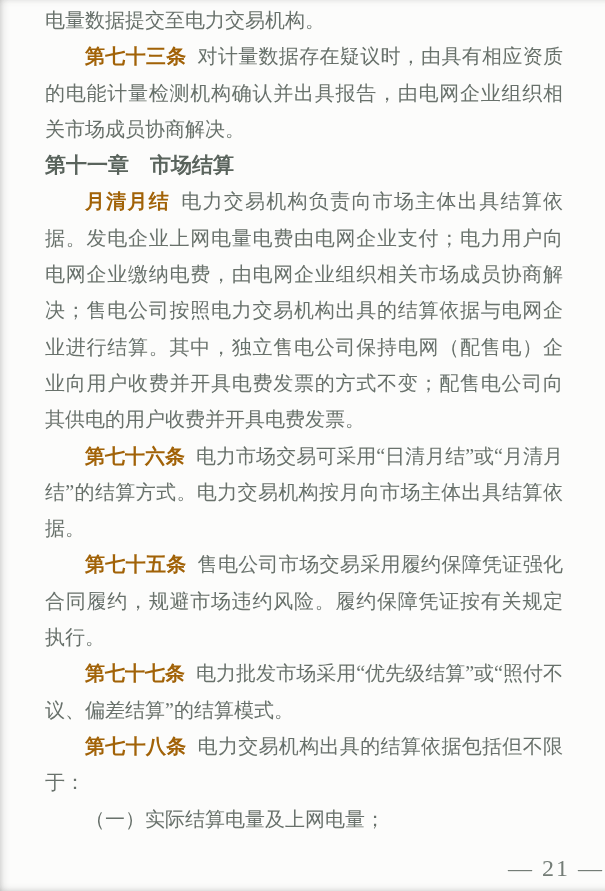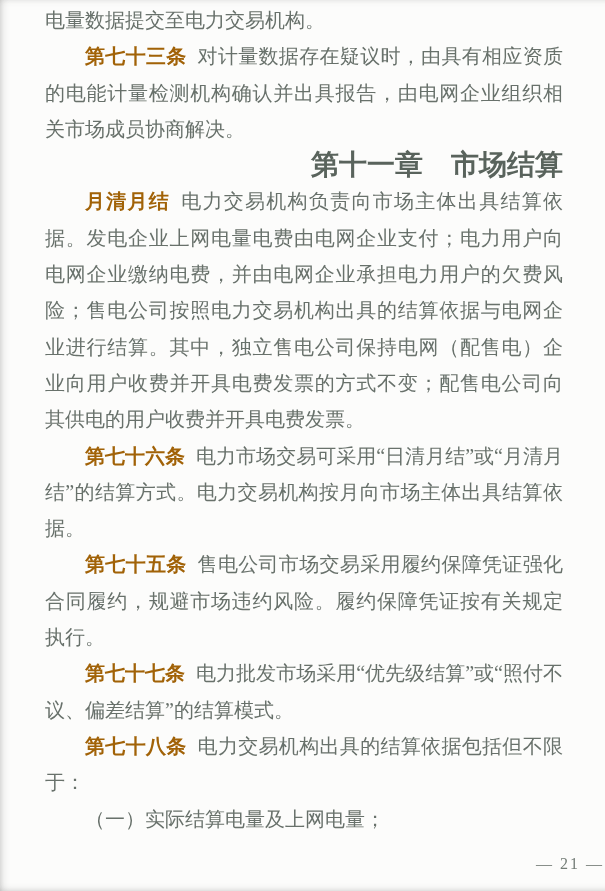--- a/index.html
+++ b/index.html
@@ -41,50 +41,50 @@
   .para.no-indent {
     text-indent: 0;
   }
   .article-term {
     font-weight: bold;
     color: #a16207;
     margin-right: 0.55em;
   }
   .chapter-heading {
     margin: 0;
-    font-size: 28px;
+    font-size: 21px;
     line-height: 36.3px;
     font-weight: bold;
     color: #59635c;
-    text-align: right;
+    text-align: left;
     text-indent: 0;
   }
   .page-number {
     position: absolute;
     right: 27px;
     top: 855px;
     color: #747d77;
-    font-size: 16px;
+    font-size: 24px;
     letter-spacing: 2px;
     white-space: nowrap;
   }
 </style>
 </head>
 <body>
 
 <div class="page">
   <div class="content">
 
     <p class="para no-indent">电量数据提交至电力交易机构。</p>
 
     <p class="para"><b class="article-term">第七十三条</b><span>对计量数据存在疑议时，由具有相应资质的电能计量检测机构确认并出具报告，由电网企业组织相关市场成员协商解决。</span></p>
 
     <h2 class="chapter-heading">第十一章　市场结算</h2>
 
-    <p class="para"><b class="article-term">月清月结</b><span>电力交易机构负责向市场主体出具结算依据。发电企业上网电量电费由电网企业支付；电力用户向电网企业缴纳电费，并由电网企业承担电力用户的欠费风险；售电公司按照电力交易机构出具的结算依据与电网企业进行结算。其中，独立售电公司保持电网（配售电）企业向用户收费并开具电费发票的方式不变；配售电公司向其供电的用户收费并开具电费发票。</span></p>
+    <p class="para"><b class="article-term">月清月结</b><span>电力交易机构负责向市场主体出具结算依据。发电企业上网电量电费由电网企业支付；电力用户向电网企业缴纳电费，由电网企业组织相关市场成员协商解决；售电公司按照电力交易机构出具的结算依据与电网企业进行结算。其中，独立售电公司保持电网（配售电）企业向用户收费并开具电费发票的方式不变；配售电公司向其供电的用户收费并开具电费发票。</span></p>
 
     <p class="para"><b class="article-term">第七十六条</b><span>电力市场交易可采用“日清月结”或“月清月结”的结算方式。电力交易机构按月向市场主体出具结算依据。</span></p>
 
     <p class="para"><b class="article-term">第七十五条</b><span>售电公司市场交易采用履约保障凭证强化合同履约，规避市场违约风险。履约保障凭证按有关规定执行。</span></p>
 
     <p class="para"><b class="article-term">第七十七条</b><span>电力批发市场采用“优先级结算”或“照付不议、偏差结算”的结算模式。</span></p>
 
     <p class="para"><b class="article-term">第七十八条</b><span>电力交易机构出具的结算依据包括但不限于：</span></p>
 
     <p class="para">（一）实际结算电量及上网电量；</p>

